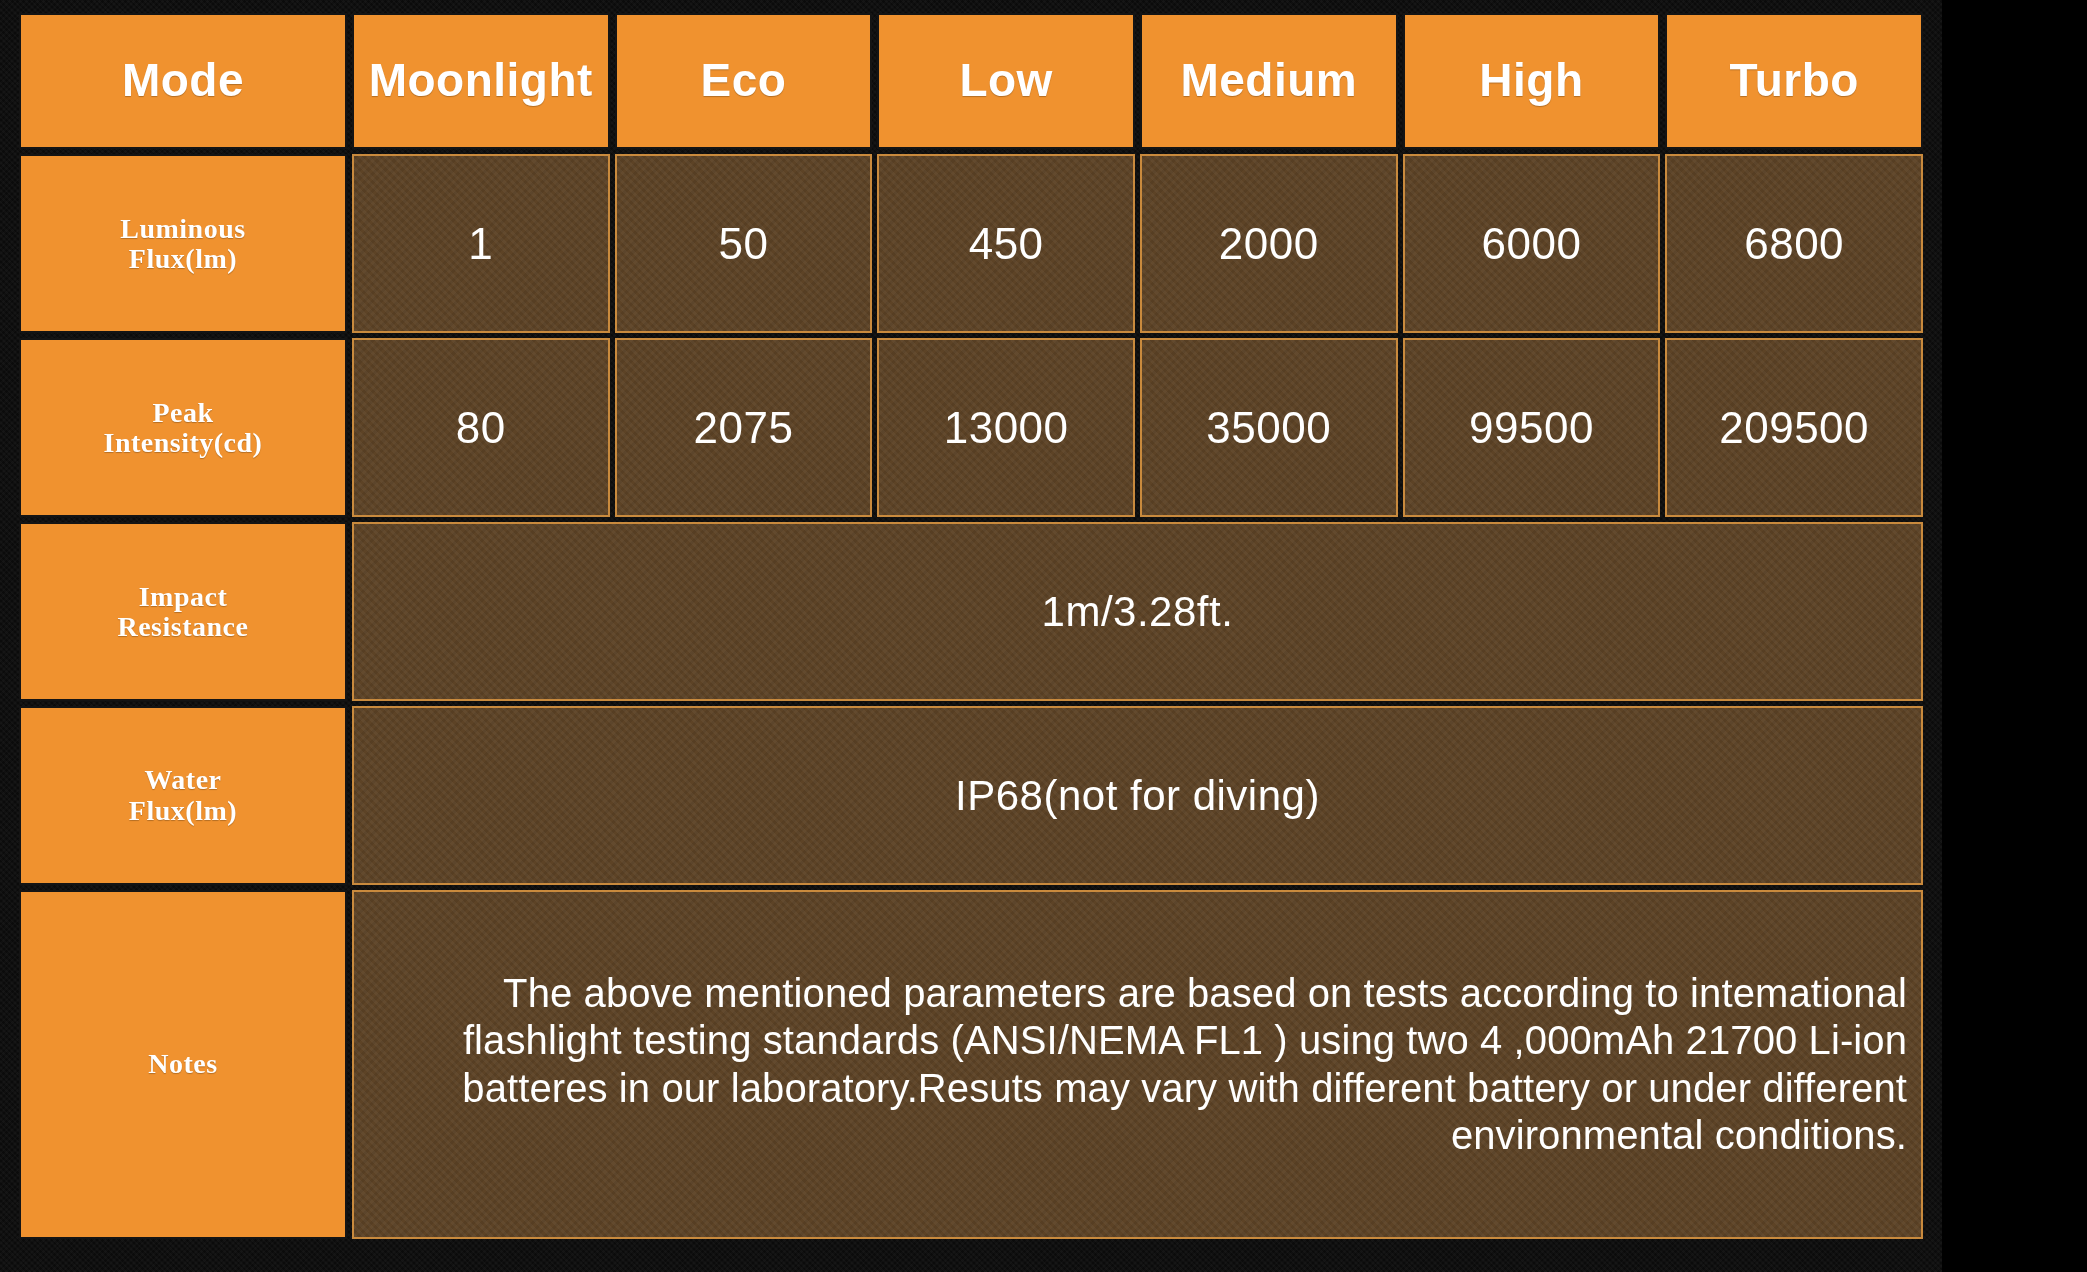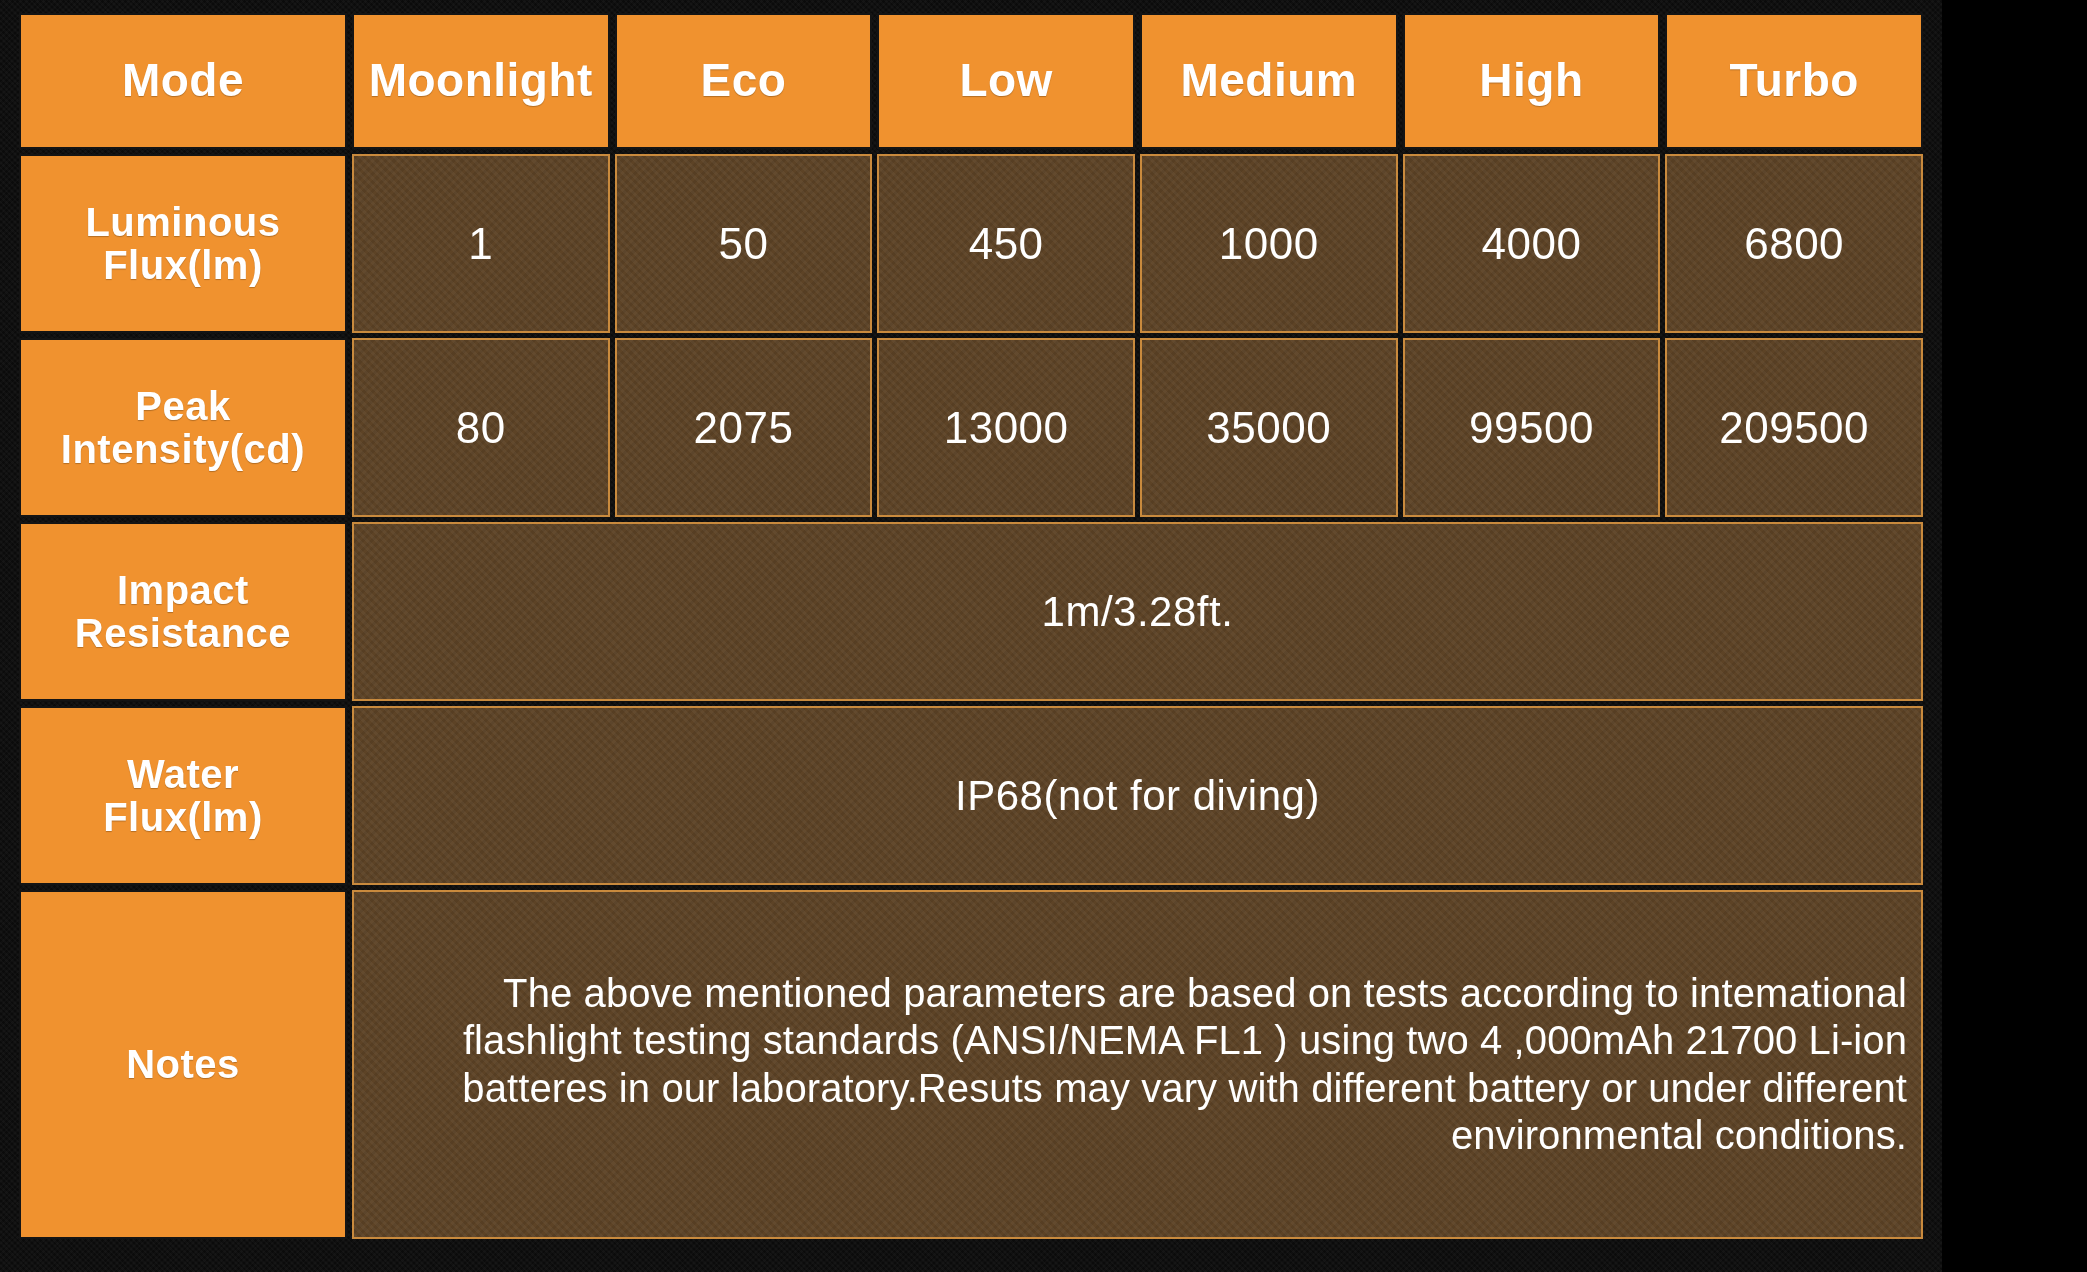--- a/index.html
+++ b/index.html
@@ -48,21 +48,22 @@
     border: 2px solid #141414;
     font-weight: bold;
     letter-spacing: 0.5px;
     line-height: 1.08;
     text-shadow: 0 1px 1px rgba(0,0,0,0.25);
   }
   .hd-top {
     font-size: 46px;
   }
   .hd-left {
-    font-size: 40px;
+    font-size: 28px;
+    font-family: Liberation Serif, serif;
   }
 
   
   .dc {
     background-color: #5d4326;
     background-image:
       repeating-linear-gradient(45deg, rgba(255,255,255,0.035) 0 3px, rgba(0,0,0,0) 3px 6px),
       repeating-linear-gradient(-45deg, rgba(0,0,0,0.07) 0 3px, rgba(0,0,0,0) 3px 6px);
     border: 2px solid #c98a3d;
     font-size: 44px;
@@ -114,22 +115,22 @@
       </tr>
 
       <tr class="row-h-tall">
         <td class="hd hd-left">
           <span>Luminous</span><br>
           <span>Flux(lm)</span>
         </td>
         <td class="dc">1</td>
         <td class="dc">50</td>
         <td class="dc">450</td>
-        <td class="dc">1000</td>
-        <td class="dc">4000</td>
+        <td class="dc">2000</td>
+        <td class="dc">6000</td>
         <td class="dc">6800</td>
       </tr>
 
 
 
       <tr class="row-h-tall">
         <td class="hd hd-left">
           <span>Peak</span><br>
           <span>Intensity(cd)</span>
         </td>

